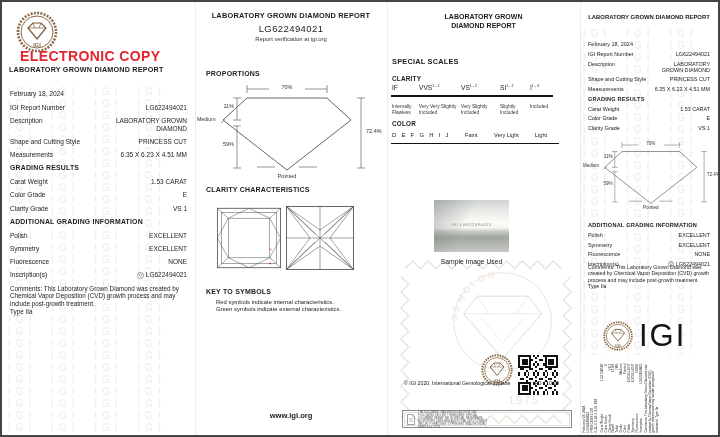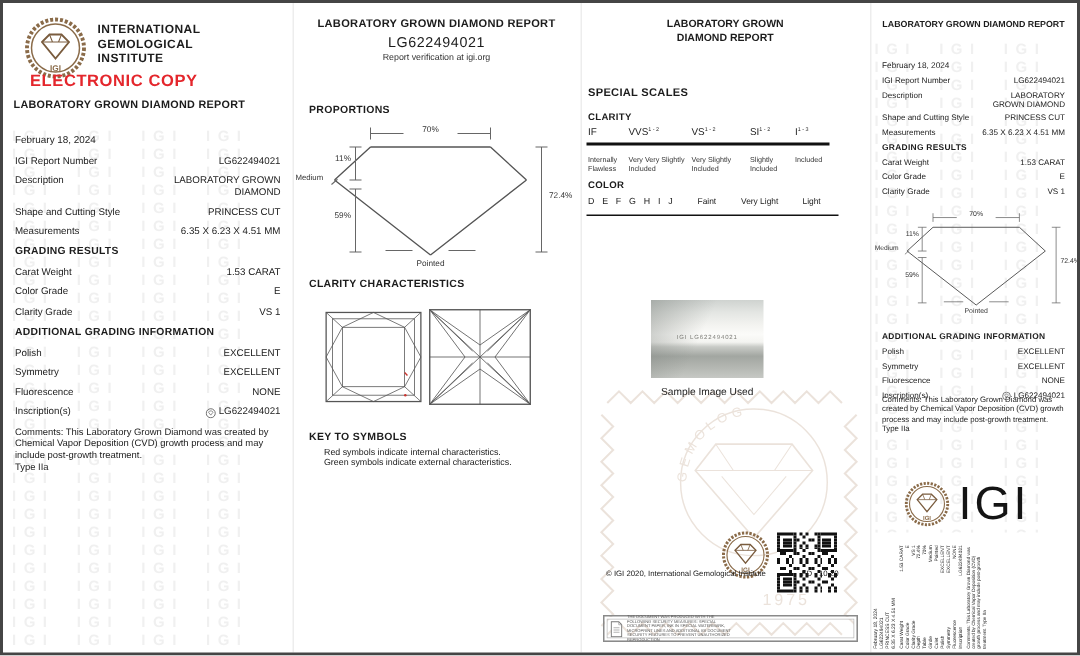--- a/index.html
+++ b/index.html
@@ -15,21 +15,21 @@
   .abs{position:absolute;}
 
   
   .wm{position:absolute;overflow:hidden;color:rgba(110,110,110,.10);font-weight:bold;
       font-size:10px;line-height:12px;letter-spacing:5px;word-spacing:7px;pointer-events:none;z-index:0;}
   .z1{position:relative;z-index:1;}
 
   
   .seal44{position:absolute;left:13px;top:8px;width:44px;height:44px;}
   .org{position:absolute;left:63px;top:13px;font-size:8px;line-height:9.6px;font-weight:bold;letter-spacing:.3px;}
-  .ecopy{position:absolute;left:18px;top:46px;font-size:11px;font-weight:bold;letter-spacing:.4px;}
+  .ecopy{position:absolute;left:18px;top:46px;font-size:14px;font-weight:bold;letter-spacing:.4px;}
   .p1title{position:absolute;left:7px;top:63px;font-size:7.2px;font-weight:bold;letter-spacing:.2px;}
   .rows{position:absolute;left:8px;right:8px;top:88px;}
   .date{font-size:6.6px;margin-bottom:7px;}
   .r{display:flex;justify-content:space-between;font-size:6.5px;line-height:7.4px;margin-bottom:5.8px;}
   .r .l{color:#222;}
   .r .v{text-align:right;max-width:78px;}
   .sect{font-size:6.9px;font-weight:bold;margin:2px 0 7px 0;letter-spacing:.2px;}
   .comm{font-size:6.3px;line-height:7.7px;margin-top:1px;}
   .insv{display:flex;align-items:center;gap:2px;justify-content:flex-end;}
   .microseal{width:7px;height:7px;flex:0 0 auto;}
@@ -103,25 +103,20 @@
     <div class="wm" style="left:6px;right:4px;top:84px;bottom:4px;">IGI IGI IGI IGI IGI IGI IGI IGI IGI IGI IGI IGI IGI IGI IGI IGI IGI IGI IGI IGI IGI IGI IGI IGI IGI IGI IGI IGI IGI IGI IGI IGI IGI IGI IGI IGI IGI IGI IGI IGI IGI IGI IGI IGI IGI IGI IGI IGI IGI IGI IGI IGI IGI IGI IGI IGI IGI IGI IGI IGI IGI IGI IGI IGI IGI IGI IGI IGI IGI IGI IGI IGI IGI IGI IGI IGI IGI IGI IGI IGI IGI IGI IGI IGI IGI IGI IGI IGI IGI IGI IGI IGI IGI IGI IGI IGI IGI IGI IGI IGI IGI IGI IGI IGI IGI IGI IGI IGI IGI IGI IGI IGI IGI IGI IGI IGI IGI IGI IGI IGI IGI IGI IGI IGI IGI IGI IGI IGI IGI IGI IGI IGI IGI IGI IGI IGI IGI IGI IGI IGI IGI IGI IGI IGI IGI IGI IGI IGI IGI IGI IGI IGI IGI IGI IGI IGI IGI IGI IGI IGI IGI IGI IGI IGI IGI IGI IGI IGI IGI IGI IGI IGI IGI IGI IGI IGI IGI IGI IGI IGI IGI IGI IGI IGI IGI IGI IGI IGI IGI IGI IGI IGI IGI IGI IGI IGI IGI IGI IGI IGI IGI IGI IGI IGI IGI IGI IGI IGI IGI IGI IGI IGI IGI IGI IGI IGI IGI IGI IGI IGI IGI IGI IGI IGI IGI IGI IGI IGI IGI IGI IGI IGI IGI IGI IGI IGI IGI IGI IGI IGI IGI IGI IGI IGI IGI IGI IGI IGI IGI IGI IGI IGI IGI IGI IGI IGI IGI IGI IGI IGI IGI IGI IGI IGI IGI IGI IGI IGI IGI IGI IGI IGI IGI IGI IGI IGI IGI IGI IGI IGI IGI IGI IGI IGI IGI IGI IGI IGI IGI IGI IGI IGI IGI IGI IGI IGI IGI IGI IGI IGI </div>
 
     <svg class="seal44" viewBox="0 0 44 44">
       <circle cx="22" cy="22" r="19" fill="none" stroke="#8a6b49" stroke-width="2.6" stroke-dasharray="2 1.3"></circle>
       <circle cx="22" cy="22" r="16" fill="none" stroke="#8a6b49" stroke-width="1"></circle>
       <path d="M13 18 L18 13 L26 13 L31 18 L22 29 Z" fill="none" stroke="#7a5c3e" stroke-width="1.2"></path>
       <path d="M13 18 L31 18 M18 13 L20 18 M26 13 L24 18" fill="none" stroke="#7a5c3e" stroke-width=".7"></path>
       <text x="22" y="37" font-size="5.5" text-anchor="middle" fill="#8a6b49" font-weight="bold">IGI</text>
     </svg>
 
-    <div class="org z1">
-      <div>INTERNATIONAL</div>
-      <div>GEMOLOGICAL</div>
-      <div>INSTITUTE</div>
-    </div>
 
     <div class="ecopy z1" style="color:#e4262c;">ELECTRONIC COPY</div>
 
     <div class="p1title z1">LABORATORY GROWN DIAMOND REPORT</div>
 
     <div class="rows z1">
       <div class="date">February 18, 2024</div>
 
       <div class="r">
         <span class="l">IGI Report Number</span>
@@ -229,20 +224,21 @@
       <path class="fac" d="M1.5 1.5 L35 25 M1.5 1.5 L35 33 M1.5 1.5 L25 33 M1.5 1.5 L30 29"></path>
       <path class="fac" d="M68.5 1.5 L35 25 M68.5 1.5 L35 33 M68.5 1.5 L45 33 M68.5 1.5 L40 29"></path>
       <path class="fac" d="M1.5 64.5 L35 41 M1.5 64.5 L35 33 M1.5 64.5 L25 33 M1.5 64.5 L30 37"></path>
       <path class="fac" d="M68.5 64.5 L35 41 M68.5 64.5 L35 33 M68.5 64.5 L45 33 M68.5 64.5 L40 37"></path>
     </svg>
 
     <div class="abs shead" style="left:11px;top:286px;">KEY TO SYMBOLS</div>
     <div class="abs keytxt" style="left:21px;top:297px;">Red symbols indicate internal characteristics.</div>
     <div class="abs keytxt" style="left:21px;top:304px;">Green symbols indicate external characteristics.</div>
 
+    <div class="weburl">www.igi.org</div>
   </div>
 
   <div class="panel p3">
 
     <svg class="emblem" viewBox="0 0 190 180">
       <g fill="none" stroke="#d8c7b8">
         <path stroke-width="1.4" d="M8 20 L16 28 L8 36 L16 44 L8 52 L16 60 L8 68 L16 76 L8 84 L16 92 L8 100 L16 108 L8 116 L16 124 L8 132 L16 140 L8 148 L16 156 L8 164"></path>
         <path stroke-width="1.4" d="M182 20 L174 28 L182 36 L174 44 L182 52 L174 60 L182 68 L174 76 L182 84 L174 92 L182 100 L174 108 L182 116 L174 124 L182 132 L174 140 L182 148 L174 156 L182 164"></path>
         <path stroke-width="1.4" d="M12 170 L20 162 L28 170 L36 162 L44 170 L52 162 L60 170 L68 162 L76 170 L84 162 L92 170 L100 162 L108 170 L116 162 L124 170 L132 162 L140 170 L148 162 L156 170 L164 162 L172 170"></path>
         <path stroke-width="1.4" d="M12 12 L20 4 L28 12 L36 4 L44 12 L52 4 L60 12 L68 4 L76 12 L84 4 L92 12 L100 4 L108 12 L116 4 L124 12 L132 4 L140 12 L148 4 L156 12 L164 4 L172 12"></path>

